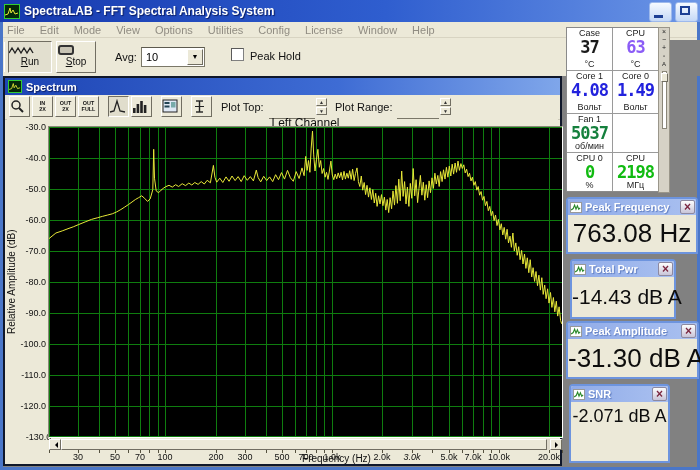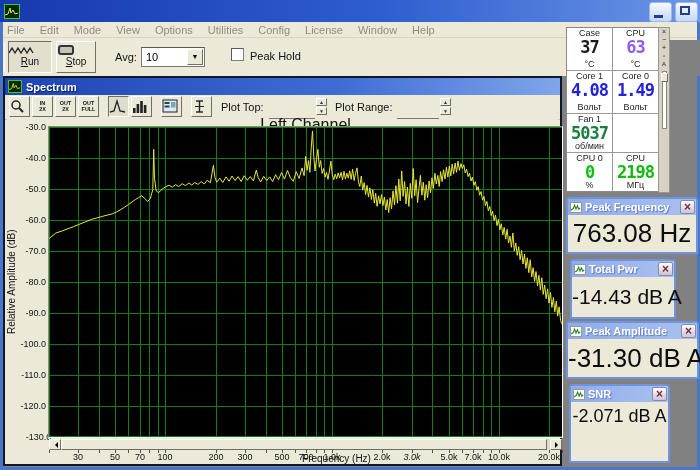--- a/index.html
+++ b/index.html
@@ -54,21 +54,21 @@
   .spbtn .txticon{font-size:6px;line-height:7px;color:#111;font-weight:bold;padding-top:3px;transform:scale(0.9);}
   .spinbox{position:absolute;top:3px;height:17px;background:#fff;border:1px solid #7a7768;box-sizing:border-box;
     font-size:11px;color:#000;padding:2px 0 0 3px;margin-top:20px;}
   .spinner{position:absolute;top:3px;width:11px;height:17px;}
   .spinner div{position:absolute;left:0;width:11px;height:8px;background:#ece9d8;
     border-top:1px solid #fff;border-left:1px solid #fff;border-right:1px solid #716e62;border-bottom:1px solid #716e62;
     box-sizing:border-box;font-size:5px;line-height:6px;text-align:center;color:#333;cursor:pointer;}
   .spinner .dn{top:9px;}
   
   .chart{position:absolute;left:2px;top:41px;right:2px;bottom:2px;background:#ece9d8;}
-  .charttitle{position:absolute;left:42px;top:-3px;width:513px;text-align:center;font-size:16px;color:#111;}
+  .charttitle{position:absolute;left:42px;top:-3px;width:513px;text-align:center;font-size:12px;color:#111;}
   .ylabelrot{position:absolute;left:-1px;top:8px;height:310px;width:13px;
     writing-mode:vertical-rl;transform:rotate(180deg);text-align:center;font-size:10px;color:#111;}
   .ytick{position:absolute;width:39px;text-align:right;font-size:9px;color:#111;}
   .plotwrap{position:absolute;left:41px;top:7px;width:515px;height:312px;
     border-top:1px solid #8a8678;border-left:1px solid #8a8678;border-right:1px solid #fff;border-bottom:1px solid #fff;box-sizing:border-box;}
   .hscroll{position:absolute;left:42px;top:320px;width:513px;height:11px;background:#dedacb;}
   .scrollarrow{position:absolute;top:0;width:12px;height:11px;background:#ece9d8;
     border-top:1px solid #fff;border-left:1px solid #fff;border-right:1px solid #716e62;border-bottom:1px solid #716e62;
     box-sizing:border-box;cursor:pointer;}
   .scrollarrow::after{content:"";position:absolute;left:3px;top:2px;border:3px solid transparent;}
@@ -113,20 +113,21 @@
 <body>
 
 <div id="stage">
 
   <div class="titlebar">
     <span class="appicon">
       <svg width="14" height="13" viewBox="0 0 14 13">
           <polyline points="0,10 3,9 5,3 6,8 8,5 10,9 13,8" fill="none" stroke="#e8e838" stroke-width="1"></polyline>
         </svg>
     </span>
+    <span class="titletext">SpectraLAB - FFT Spectral Analysis System</span>
     <span class="winbtns">
       <span class="winbtn">
           <span class="mini-min"></span>
         </span>
       <span class="winbtn">
           <span class="mini-max"></span>
         </span>
     </span>
   </div>
 

